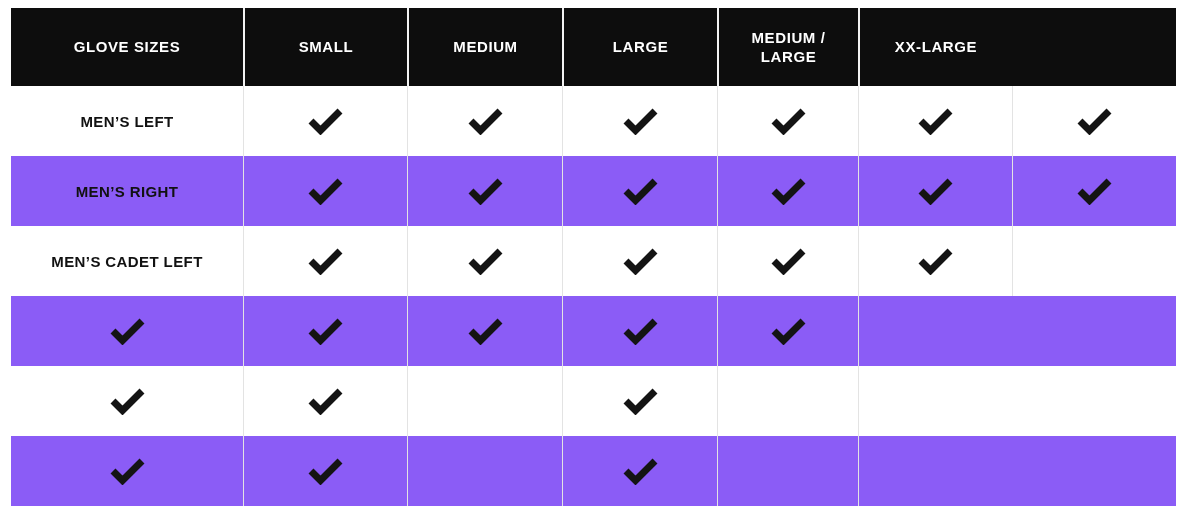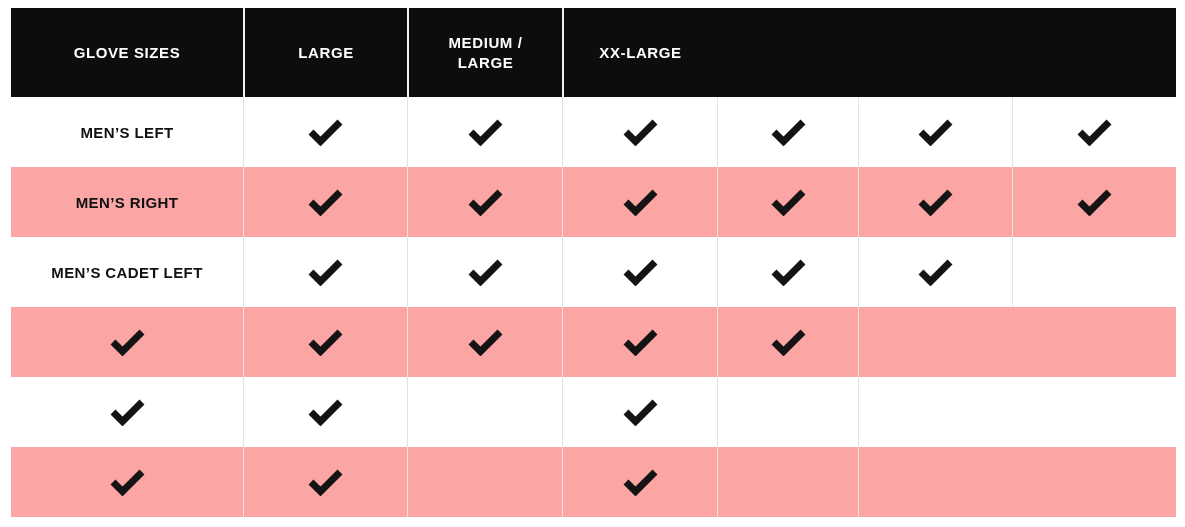--- a/index.html
+++ b/index.html
@@ -22,21 +22,21 @@
     top: 8px;
     width: 1165px;
   }
   .grid-row {
     display: grid;
     grid-template-columns: 232fr 164fr 155fr 155fr 141fr 154fr 164fr;
   }
   
   .header-row {
     background: #0d0d0d;
-    height: 89px;
+    height: 78px;
   }
   .header-cell {
     display: flex;
     align-items: center;
     justify-content: center;
     text-align: center;
     color: #ffffff;
     font-weight: 700;
     font-size: 15px;
     letter-spacing: 0.6px;
@@ -45,21 +45,21 @@
     padding: 0 26px;
   }
   .header-cell + .header-cell {
     border-left: 2px solid #f2f2f2;
   }
   
   .body-row {
     height: 70px;
   }
   .body-row.odd  { background: #ffffff; }
-  .body-row.even { background: #fca5a5; }
+  .body-row.even { background: #8b5cf6; }
   .label-cell {
     display: flex;
     align-items: center;
     justify-content: center;
     text-align: center;
     color: #111111;
     font-weight: 700;
     font-size: 15px;
     letter-spacing: 0.4px;
     text-transform: uppercase;
@@ -82,20 +82,26 @@
 <body>
 
 <div class="page">
   <div class="size-table">
 
     <div class="grid-row header-row">
       <div class="header-cell">
         <span>GLOVE SIZES</span>
       </div>
       <div class="header-cell">
+        <span>SMALL</span>
+      </div>
+      <div class="header-cell">
+        <span>MEDIUM</span>
+      </div>
+      <div class="header-cell">
         <span>LARGE</span>
       </div>
       <div class="header-cell">
         <span>MEDIUM / LARGE</span>
       </div>
       <div class="header-cell">
         <span>XX-LARGE</span>
       </div>
     </div>
 

